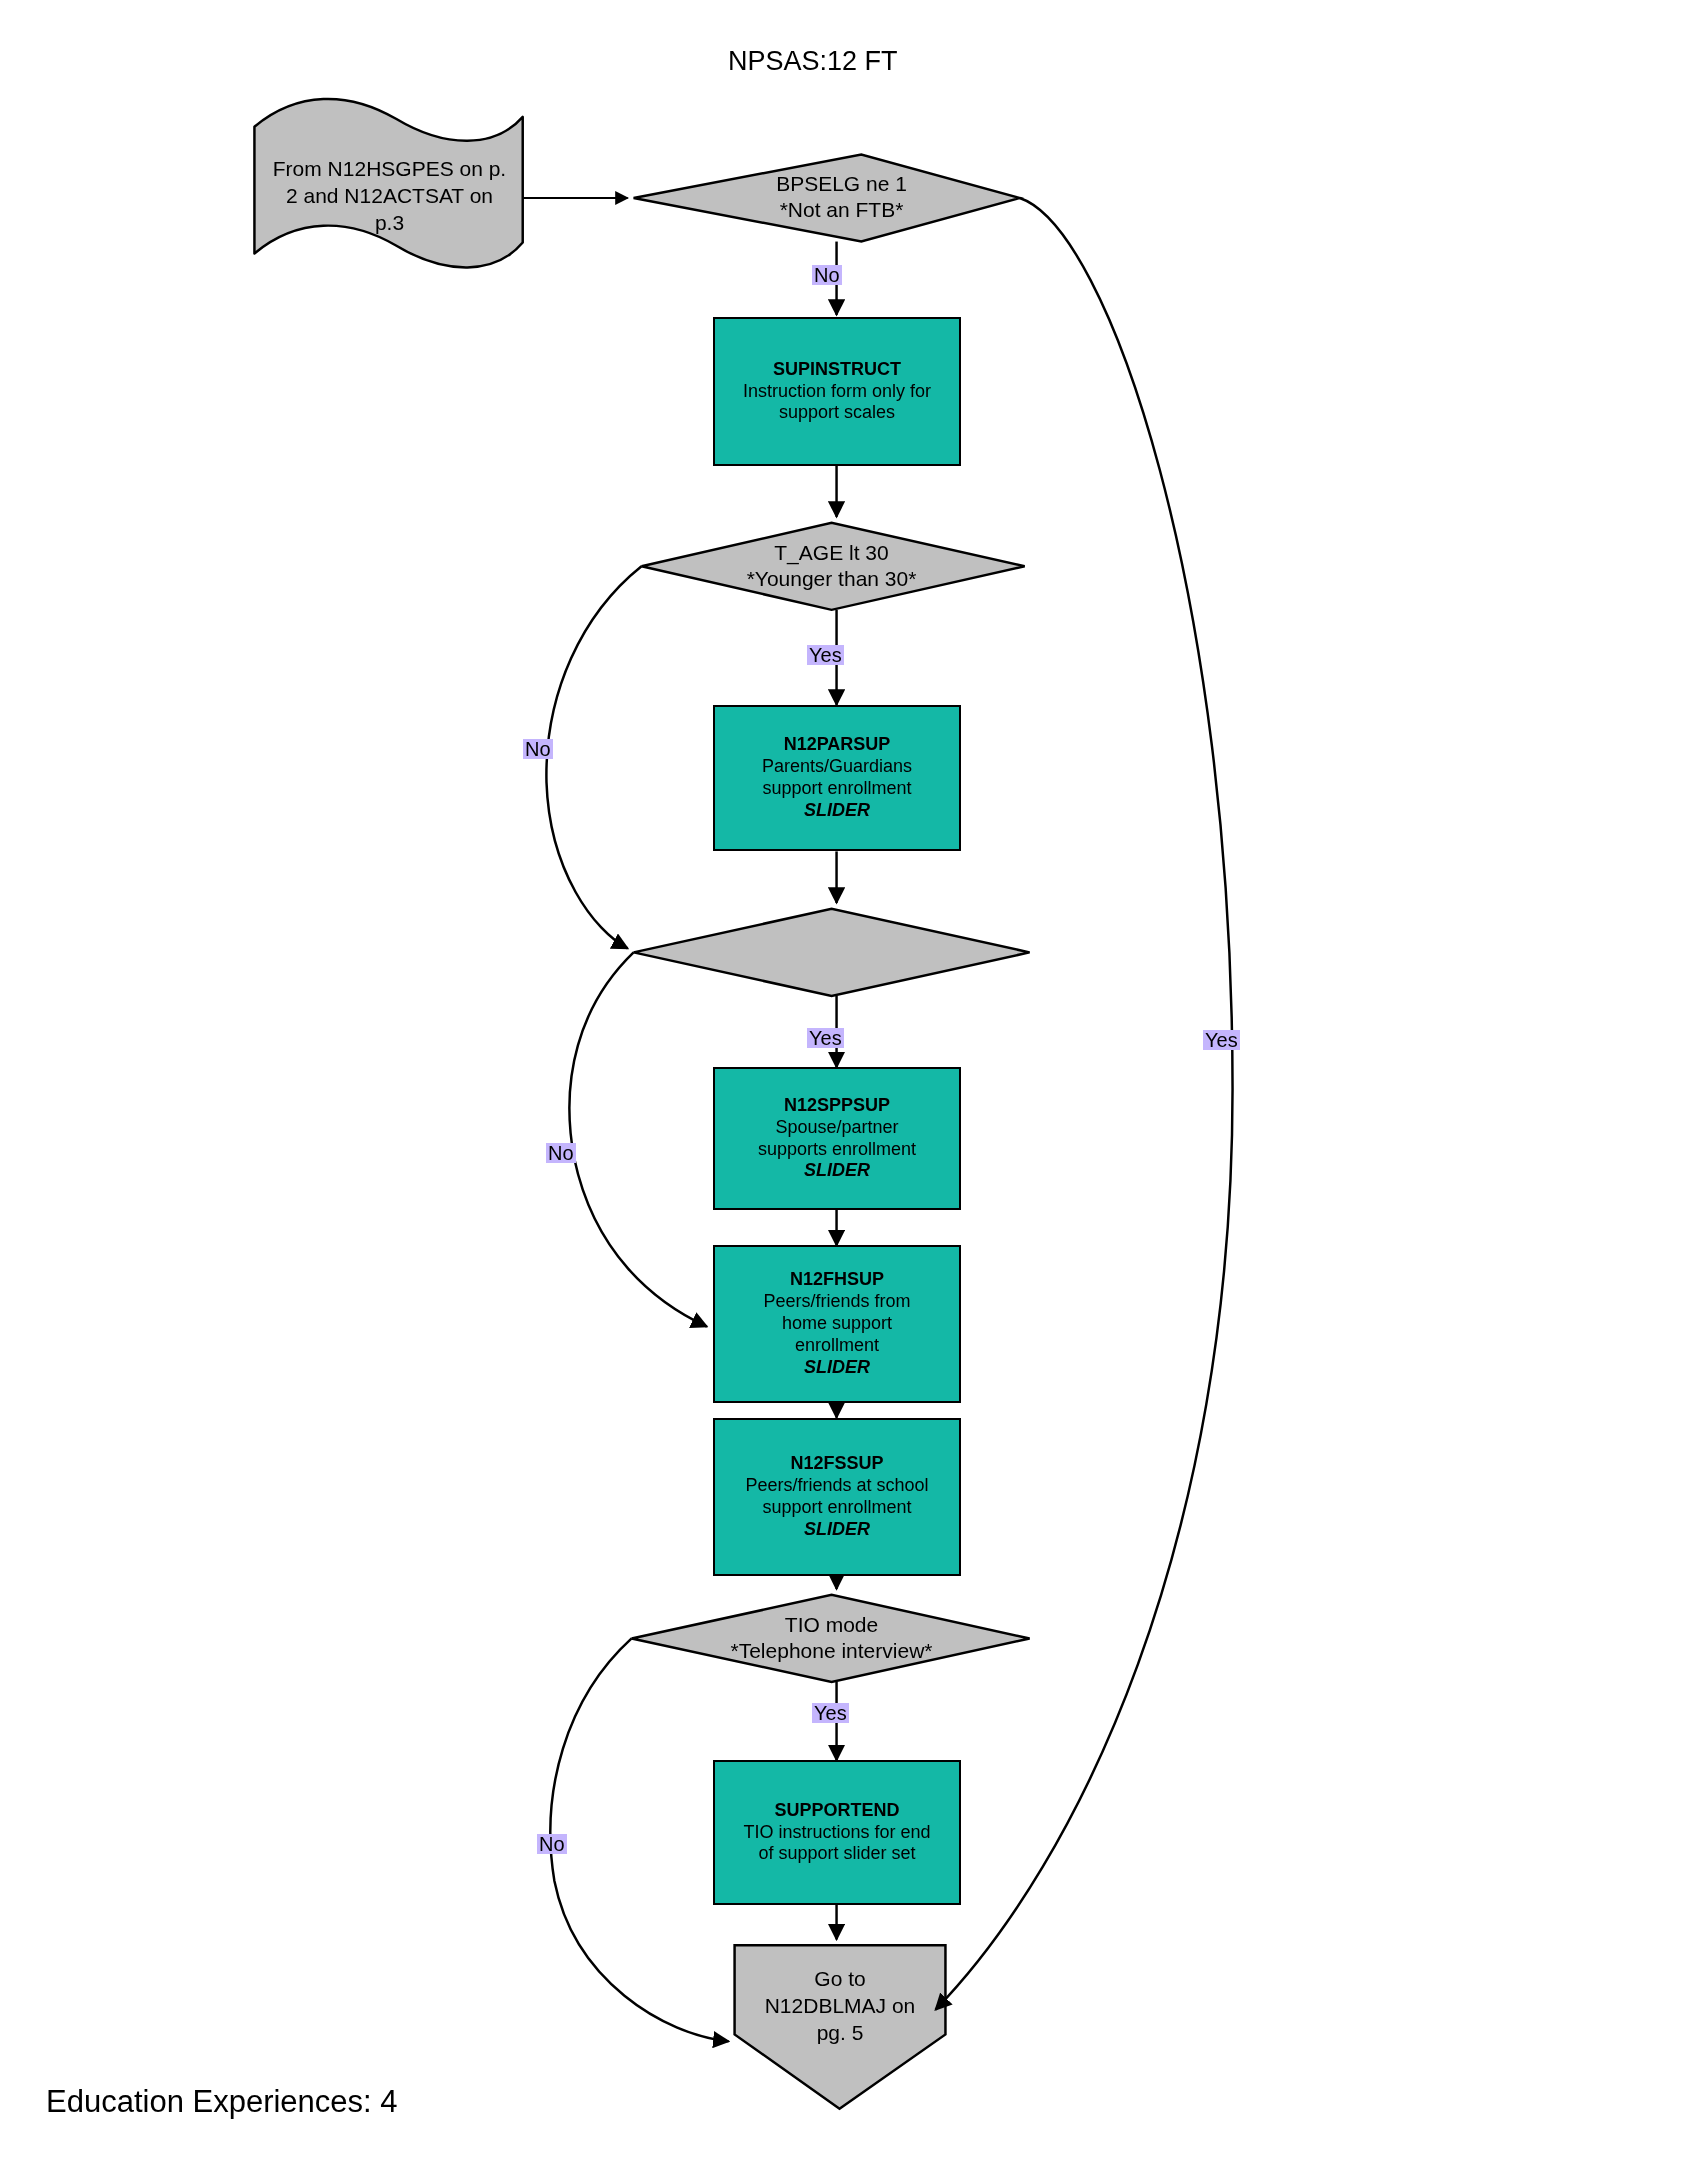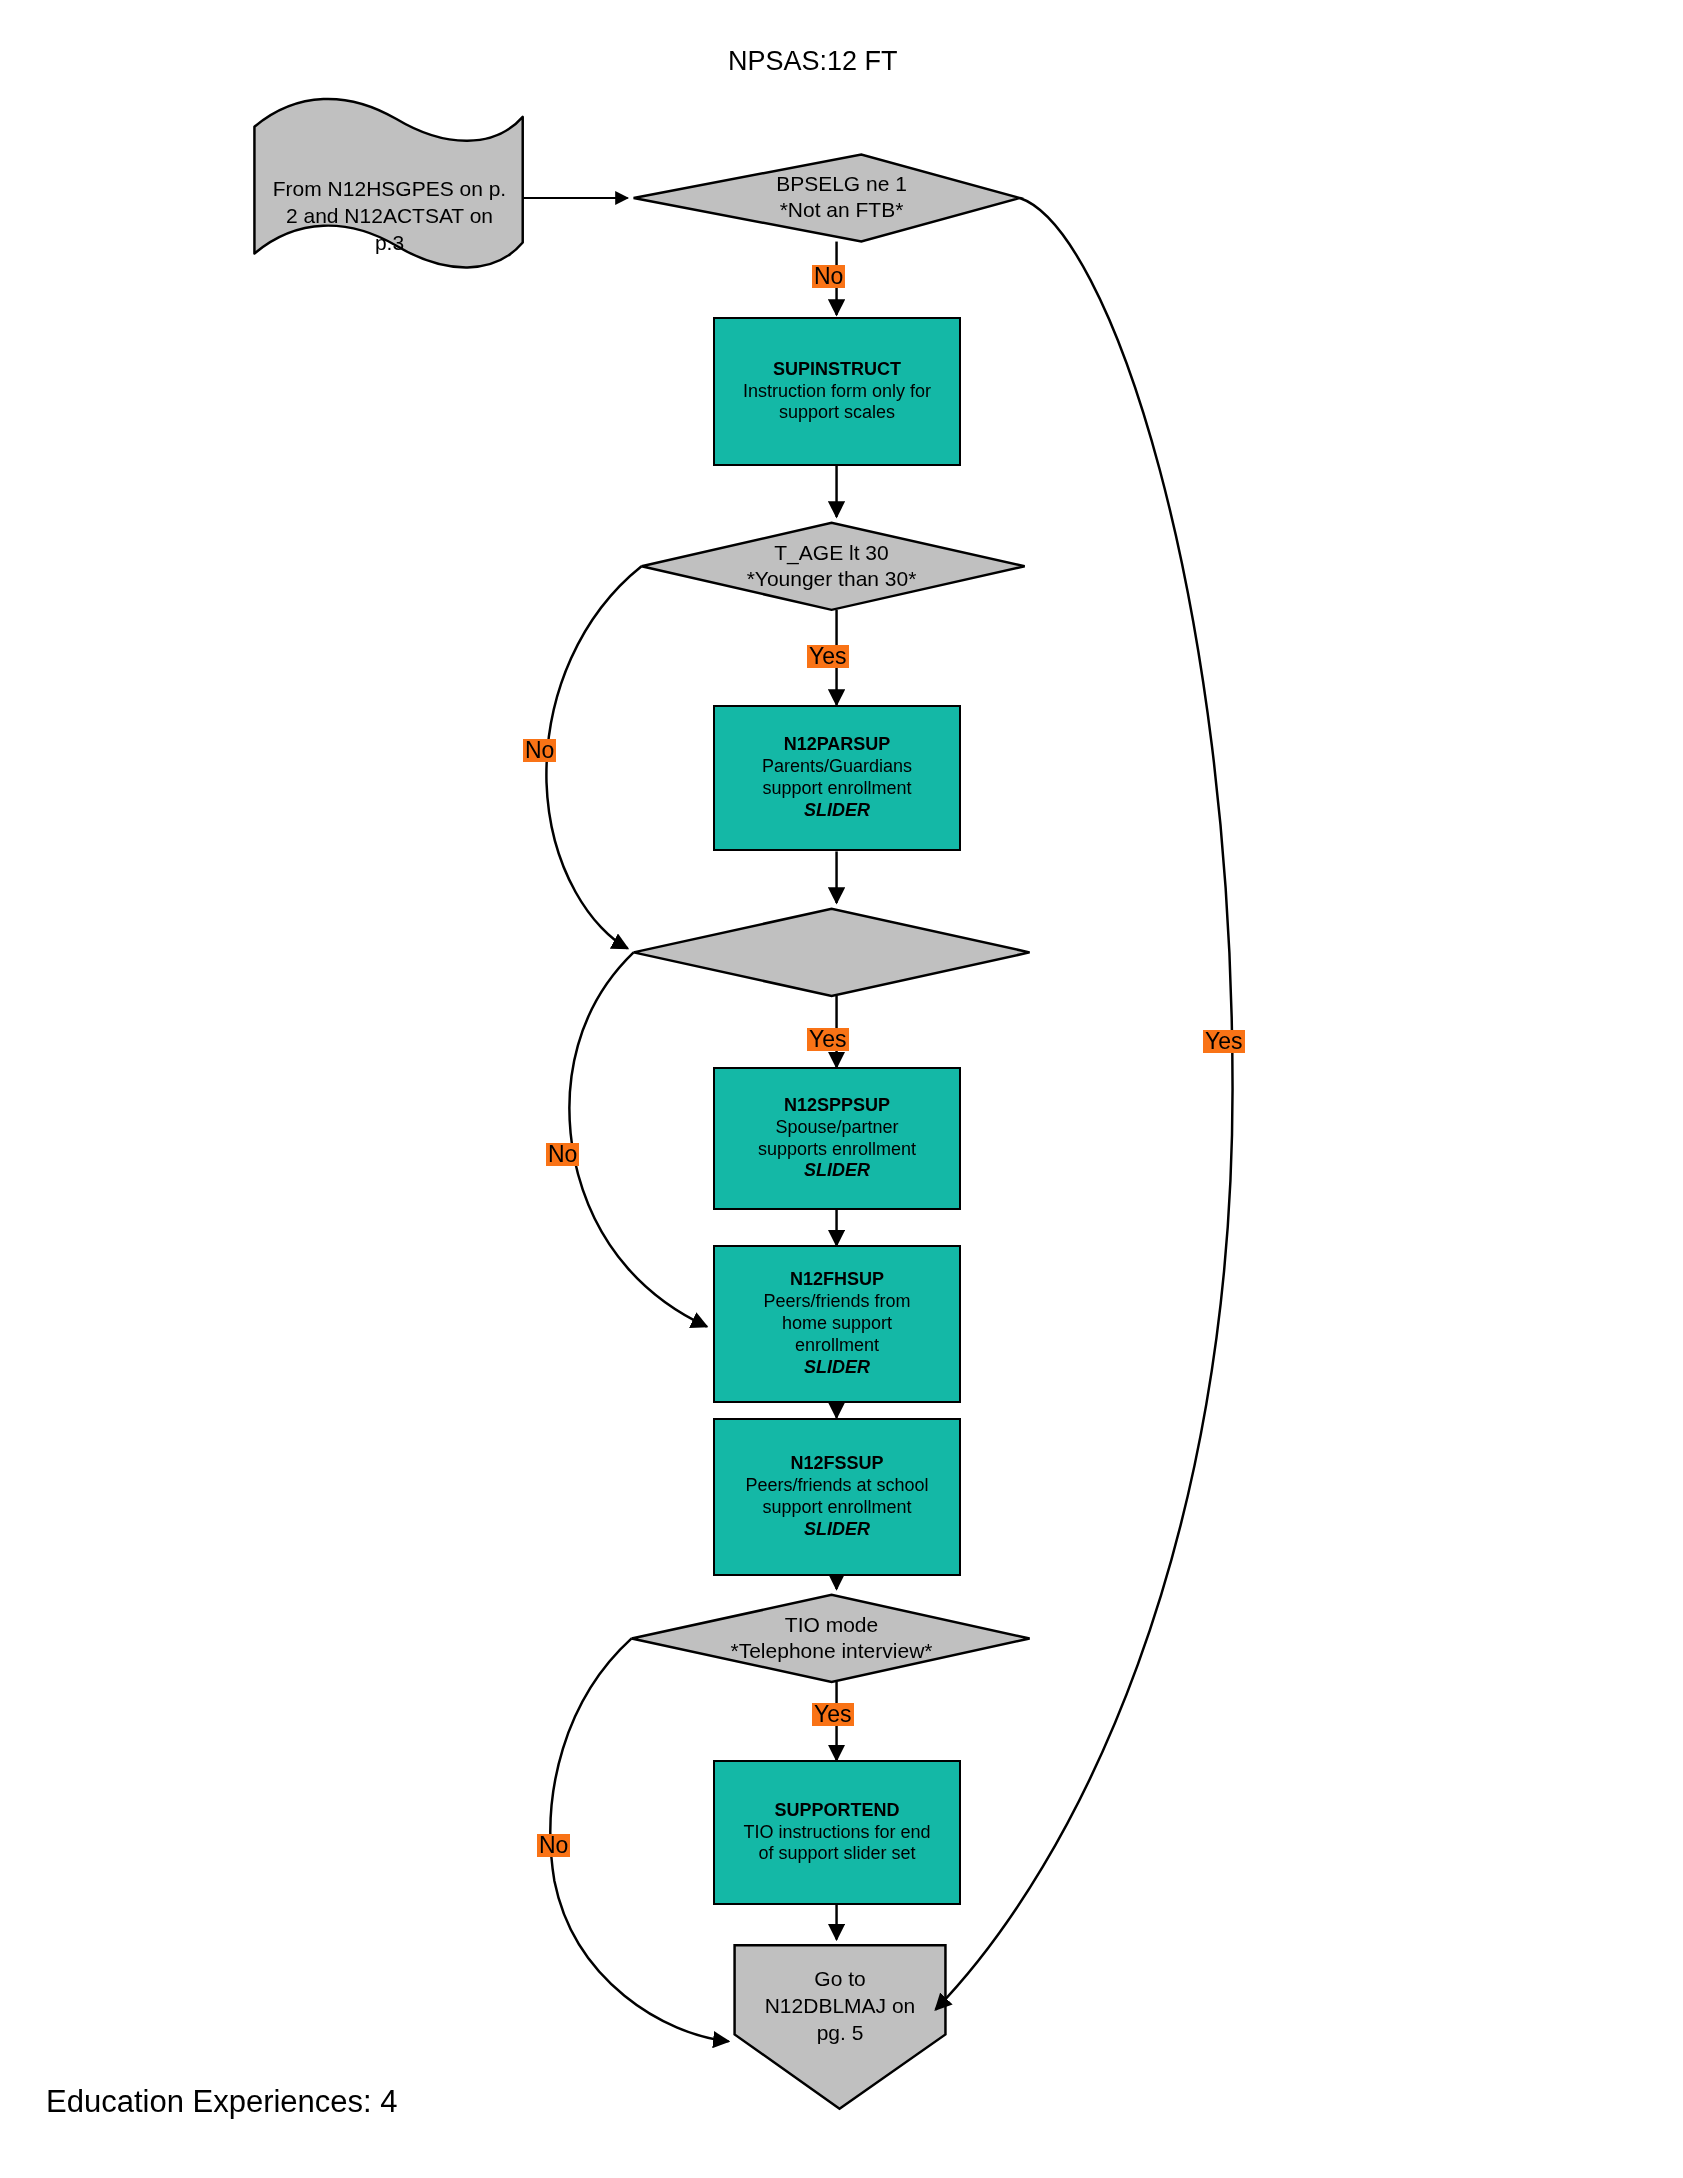--- a/index.html
+++ b/index.html
@@ -47,23 +47,23 @@
     display: block;
   }
   .proc .slider {
     font-weight: bold;
     font-style: italic;
     display: block;
   }
   .proc .inner { display: block; padding: 0 6px; }
   .edge-label {
     position: absolute;
-    font-size: 23px;
-    color: #000;
-    background: #f97316;
+    font-size: 20px;
+    color: #000;
+    background: #c4b5fd;
     padding: 0 2px;
     white-space: nowrap;
     line-height: 1;
   }
   .diamond-text {
     position: absolute;
     font-size: 21px;
     color: #000;
     text-align: center;
     line-height: 1.22;
@@ -142,21 +142,21 @@
 
     <line x1="845" y1="1592" x2="845" y2="1605" stroke="#000000" stroke-width="2.5" marker-end="url(#arrow)"></line>
 
     <line x1="845" y1="1699" x2="845" y2="1778" stroke="#000000" stroke-width="2.5" marker-end="url(#arrow)"></line>
 
     <path d="M 638,1655 C 572,1715 545,1810 560,1900 C 580,2000 670,2055 736,2062" fill="none" stroke="#000000" stroke-width="2.5" marker-end="url(#arrow)"></path>
 
     <line x1="845" y1="1924" x2="845" y2="1959" stroke="#000000" stroke-width="2.5" marker-end="url(#arrow)"></line>
   </svg>
 
-  <div class="flag-text" style="left:259px; top:176px; width:261px;">
+  <div class="flag-text" style="left:259px; top:156px; width:261px;">
     <span>From N12HSGPES on p.</span><br>
     <span>2 and N12ACTSAT on</span><br>
     <span>p.3</span>
   </div>
 
   <div class="diamond-text" style="left:693px; top:171px; width:297px;text-align:center;">
     <span>BPSELG ne 1</span><br>
     <span>*Not an FTB*</span>
   </div>
 

